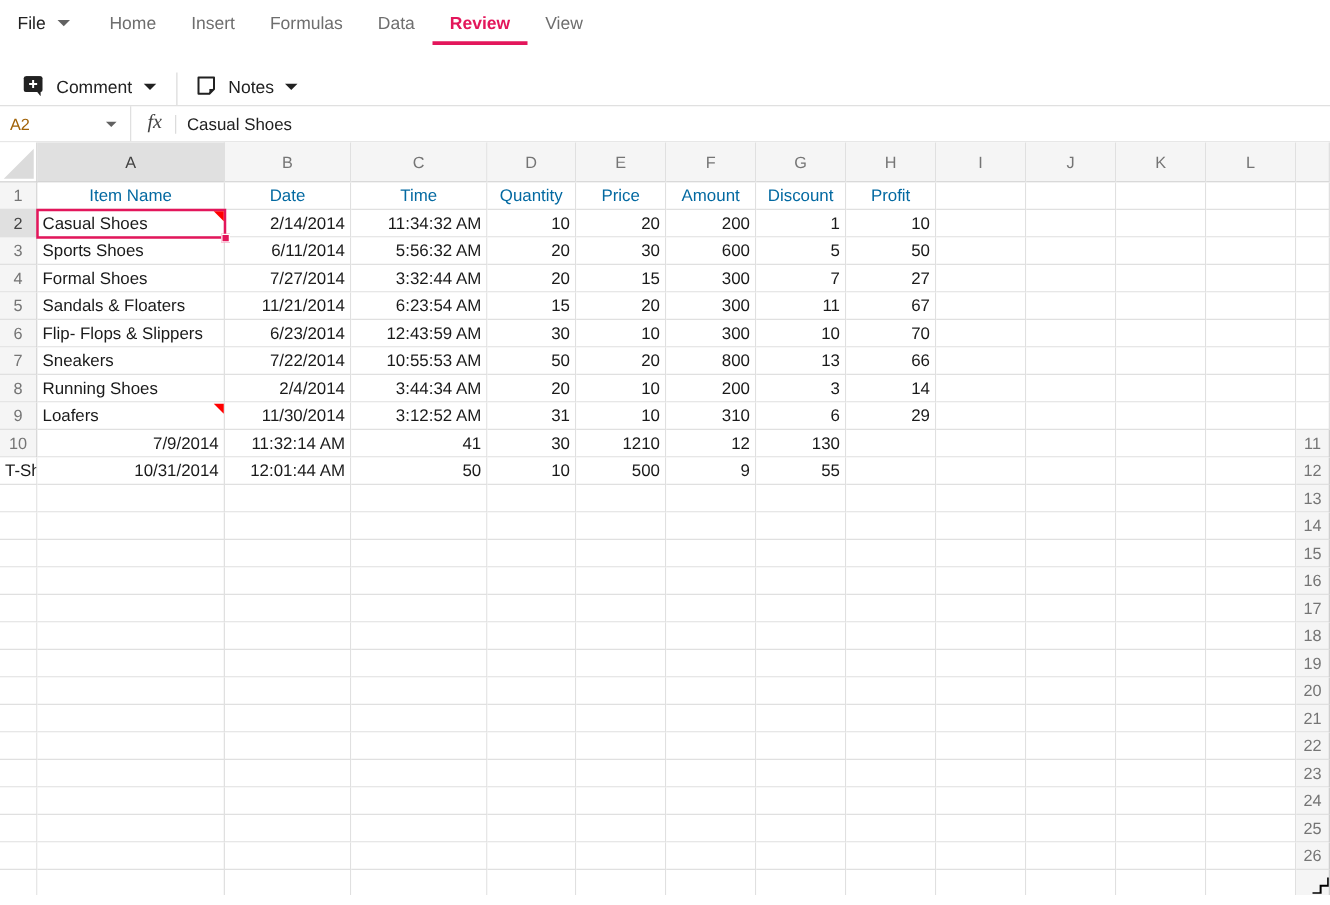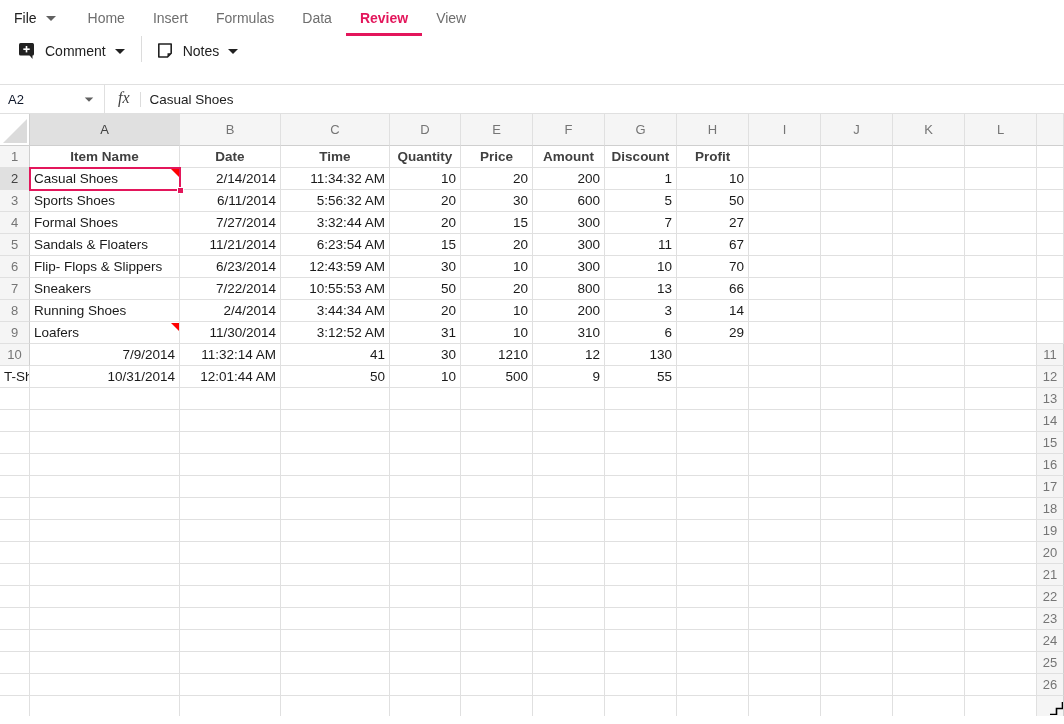--- a/index.html
+++ b/index.html
@@ -12,31 +12,31 @@
   .file-tab { display:flex; align-items:center; gap:9px; margin-left:14px; margin-right:18px;
               font-size:14px; color:#212121; cursor:pointer; }
   .caret { width:0; height:0; border-left:5px solid transparent; border-right:5px solid transparent;
            border-top:5px solid #616161; display:inline-block; }
   .caret.dark { border-top-color:#212121; }
   .tab { display:flex; align-items:center; padding:0 14px; font-size:14px; color:#6e6e6e;
          cursor:pointer; border-bottom:3px solid transparent; padding-top:3px;text-align:right; }
   .tab.active { color:#e3165b; font-weight:700; border-bottom-color:#e3165b; }
 
   
-  .toolbar { height:49px; display:flex; align-items:flex-start; padding-left:18px;
+  .toolbar { height:49px; display:flex; align-items:flex-end; padding-left:18px;
              border-bottom:1px solid #e0e0e0; }
   .tool-btn { display:flex; align-items:center; gap:9px; font-size:14px; color:#212121;
               padding:6px 10px 6px 0; cursor:pointer; }
   .tool-btn .icon { display:flex; width:18px; height:18px; }
   .vdivider { width:1px; height:26px; background:#dcdcdc; margin:0 14px 0 6px; }
 
   
   .formulabar { height:29px; display:flex; align-items:center; border-bottom:1px solid #e0e0e0; }
   .namebox { width:104px; height:100%; display:flex; align-items:center; padding:0 10px 0 8px;
-             font-size:13px; color:#0f172a; cursor:pointer; }
+             font-size:13px; color:#a16207; cursor:pointer; }
   .namebox .caret { margin-left:auto; transform:scale(.85); }
   .fb-divider { width:1px; height:100%; background:#e0e0e0; }
   .fx { font-family:"Liberation Serif","DejaVu Serif",serif; font-style:italic; font-size:16px;
         color:#424242; margin:0 10px 2px 13px; }
   .fb-sep { width:1px; height:15px; background:#dcdcdc; margin-right:9px; }
   .fb-input { font-size:13.5px; color:#212121; flex:1; white-space:nowrap; overflow:hidden; }
 
   
   .grid { position:relative; width:1064px; height:610px; display:grid; background:#fff; }
   .corner { position:relative; background:#fff; border-right:1px solid #cfcfcf;
@@ -47,21 +47,21 @@
              justify-content:center; border-right:1px solid #e0e0e0; border-bottom:1px solid #cfcfcf;
              cursor:pointer; }
   .colhead.hl { background:#e0e0e0; color:#424242; }
   .rowhead { background:#f5f5f5; color:#757575; font-size:13px; display:flex; align-items:center;
              justify-content:center; border-right:1px solid #cfcfcf; border-bottom:1px solid #e0e0e0;
              cursor:pointer; }
   .rowhead.hl { background:#e0e0e0; color:#424242; }
   .cell { background:#fff; border-right:1px solid #e0e0e0; border-bottom:1px solid #e0e0e0;
           font-size:13.5px; color:#1a1a1a; padding:0 4px; display:flex; align-items:center;
           white-space:nowrap; overflow:hidden; cursor:cell; }
-  .cell.hdr { font-weight:700; color:#404040; justify-content:center; }
+  .cell.hdr { font-weight:400; color:#0369a1; justify-content:center; }
   .cell.left { justify-content:flex-start; }
   .cell.num { justify-content:flex-end; }
 
   
   .selection { position:absolute; left:29px; top:53px; width:152px; height:24px;
                border:2px solid #e3165b; pointer-events:none; }
   .sel-comment-tri { position:absolute; right:0; top:0; width:0; height:0;
                      border-top:8px solid #ff0000; border-left:8px solid transparent; }
   .fill-handle { position:absolute; right:-5px; bottom:-5px; width:7px; height:7px;
                  background:#e3165b; border:1px solid #fff; pointer-events:auto; cursor:crosshair; }

